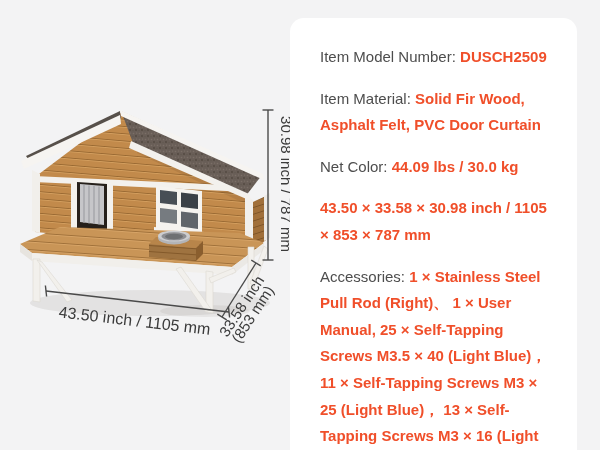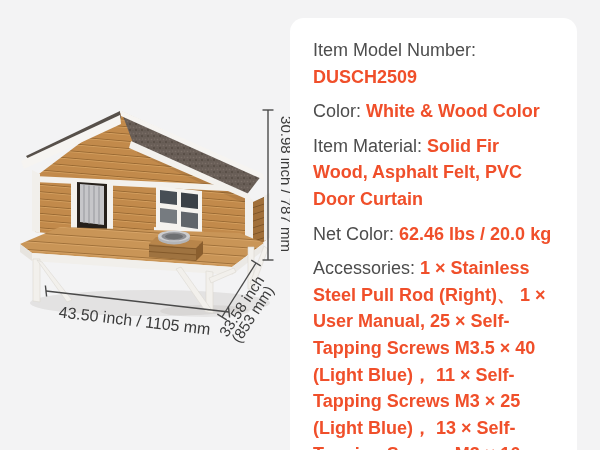--- a/index.html
+++ b/index.html
@@ -8,21 +8,21 @@
     background:#f3f3f4;
     font-family:"Liberation Sans","DejaVu Sans",sans-serif;
   }
   .stage{position:absolute;left:0;top:0;width:300px;height:450px;}
   .stage svg{display:block;}
   .card{
     position:absolute;left:290px;top:18px;width:287px;min-height:409px;
     background:#ffffff;border-radius:14px;box-sizing:border-box;
     padding:11px 13px 10px 15px;
   }
-  .spec{margin:8px;font-size:18px;line-height:26.6px;color:#4d4d4d;}
+  .spec{margin:15px;font-size:15px;line-height:26.6px;color:#4d4d4d;}
   .spec .lbl{color:#4d4d4d;}
   .spec .val{color:#f04f2a;font-weight:700;}
   .spec .val.block{display:block;}
   text{font-family:"Liberation Sans","DejaVu Sans",sans-serif;fill:#3b3b3b;}
 </style>
 </head>
 <body>
 
 <div class="stage">
   <svg width="300" height="450" viewBox="0 0 300 450">
@@ -146,18 +146,17 @@
     <g>
       <text transform="translate(246,309) rotate(-57)" text-anchor="middle" font-size="15">33.58 inch</text>
       <text transform="translate(257,317) rotate(-57)" text-anchor="middle" font-size="15">(853 mm)</text>
     </g>
     <text transform="translate(281,184) rotate(90)" text-anchor="middle" font-size="15">30.98 inch / 787 mm</text>
   </svg>
 </div>
 
 <div class="card">
   <p class="spec"><span class="lbl">Item Model Number:</span> <span class="val">DUSCH2509</span></p>
-  <p class="spec"><span class="lbl">Color:</span> <span class="val">White &amp; Wood Color</span></p>
   <p class="spec"><span class="lbl">Item Material:</span> <span class="val">Solid Fir Wood, Asphalt Felt, PVC Door Curtain</span></p>
-  <p class="spec"><span class="lbl">Net Color:</span> <span class="val">62.46 lbs / 20.0 kg</span></p>
-  <p class="spec"> </p>
+  <p class="spec"><span class="lbl">Net Color:</span> <span class="val">44.09 lbs / 30.0 kg</span></p>
+  <p class="spec"> <span class="val block">43.50 × 33.58 × 30.98 inch / 1105 × 853 × 787 mm</span></p>
   <p class="spec"><span class="lbl">Accessories:</span> <span class="val">1 × Stainless Steel Pull Rod (Right)、 1 × User Manual, 25 × Self-Tapping Screws M3.5 × 40 (Light Blue)， 11 × Self-Tapping Screws M3 × 25 (Light Blue)， 13 × Self-Tapping Screws M3 × 16 (Light Blue)， 4 × Large Round-Head Screws M6 × 50</span></p>
 </div>
 
 </body></html>

